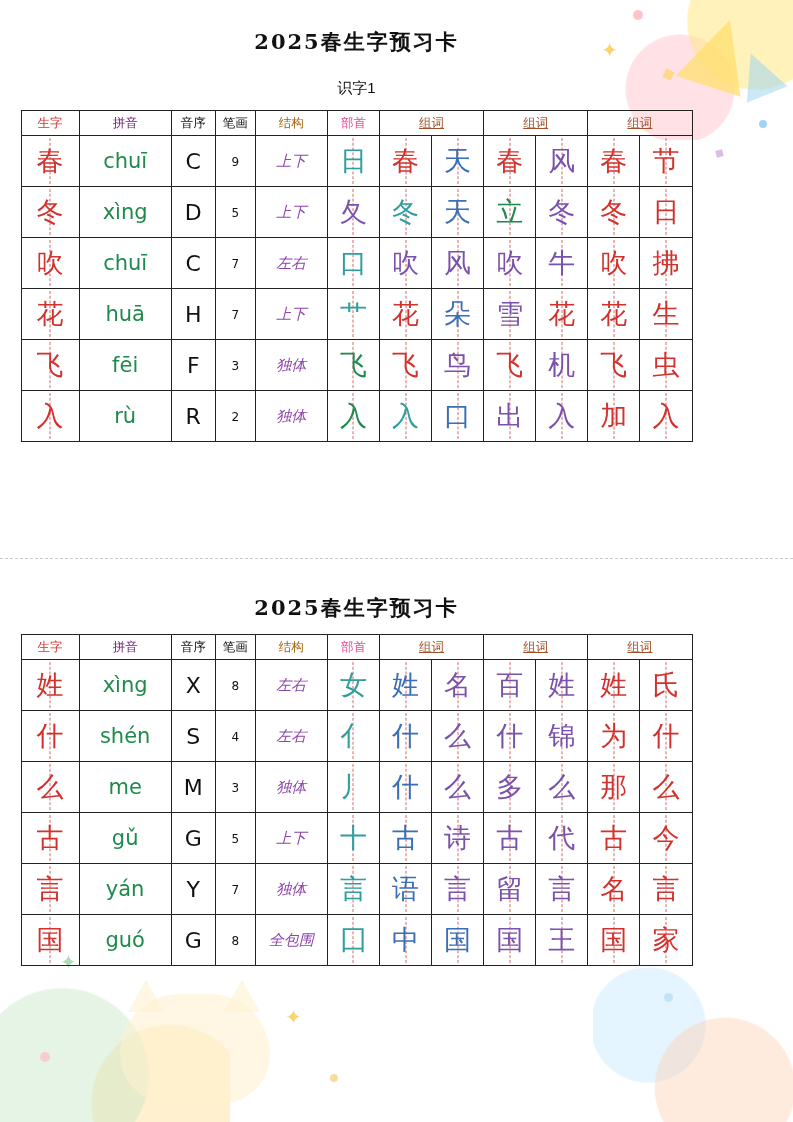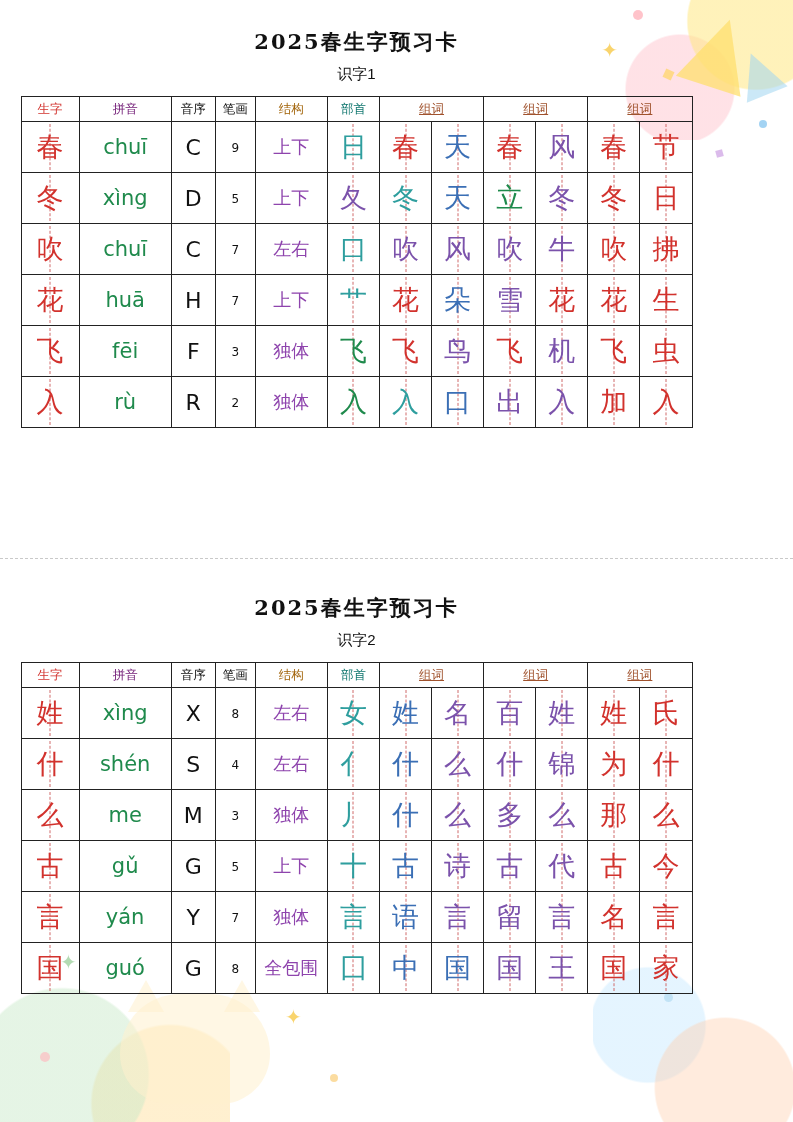--- a/index.html
+++ b/index.html
@@ -55,21 +55,21 @@
     font-weight:bold;
     font-size:21px;
     letter-spacing:2px;
     color:#111;
     margin:0;
   }
   .doc-subtitle{
     text-align:center;
     font-size:15px;
     color:#111;
-    margin:9px 0 0 0;
+    margin:23px 0 0 0;
     font-family:"Liberation Sans", sans-serif;
   }
 
   
   table.card{
     border-collapse:collapse;
     margin:12px auto 0 auto;
     table-layout:fixed;
     width:672px;
   }
@@ -82,21 +82,21 @@
   table.card th{
     height:24px;
     font-size:12.5px;
     font-weight:normal;
   }
   .th-sz{color:#d2322d;}
   .th-py{color:#701a75;}
   .th-yx{color:#111;}
   .th-bh{color:#111;font-family:Liberation Mono, monospace;}
   .th-jg{color:#a16207;}
-  .th-bs{color:#0f766e;}
+  .th-bs{color:#ec4899;}
   .th-zc{color:#a0522d;text-decoration:underline;}
 
   
   .c-sz{width:58px;}
   .c-py{width:92px;}
   .c-yx{width:44px;}
   .c-bh{width:40px;}
   .c-jg{width:72px;}
   .c-bs{width:52px;}
   .c-zc{width:52px;}
@@ -126,22 +126,23 @@
     font-family:"DejaVu Sans", sans-serif;
     font-size:22px;
     color:#111;
   }
   td.bh .num{
     font-family:"DejaVu Sans", sans-serif;
     font-size:12px;
     color:#111;
   }
   td.jg .struct{
-    font-size:18px;
+    font-size:15px;
     color:#8e44ad;
+    font-style:italic;
   }
   .c-red{color:#d2322d;}
   .c-green{color:#1f8a4c;}
   .c-teal{color:#2e9e9e;}
   .c-purple{color:#7b52ab;}
   .c-blue{color:#3b6fb5;}
 </style>
 </head>
 <body>
 
@@ -433,21 +434,20 @@
             <div class="vline"></div>
             <span class="ch c-red">入</span>
           </td>
       </tr>
     </tbody>
   </table>
 </div>
 
 <div class="sheet sheet-2">
   <h1 class="doc-title" style="margin-top:28px;">2025春生字预习卡</h1>
-  <p class="doc-subtitle">识字2</p>
 
   <table class="card">
     <colgroup>
       <col class="c-sz">
         <col class="c-py">
         <col class="c-yx">
         <col class="c-bh">
         <col class="c-jg">
       <col class="c-bs">
         <col class="c-zc">

